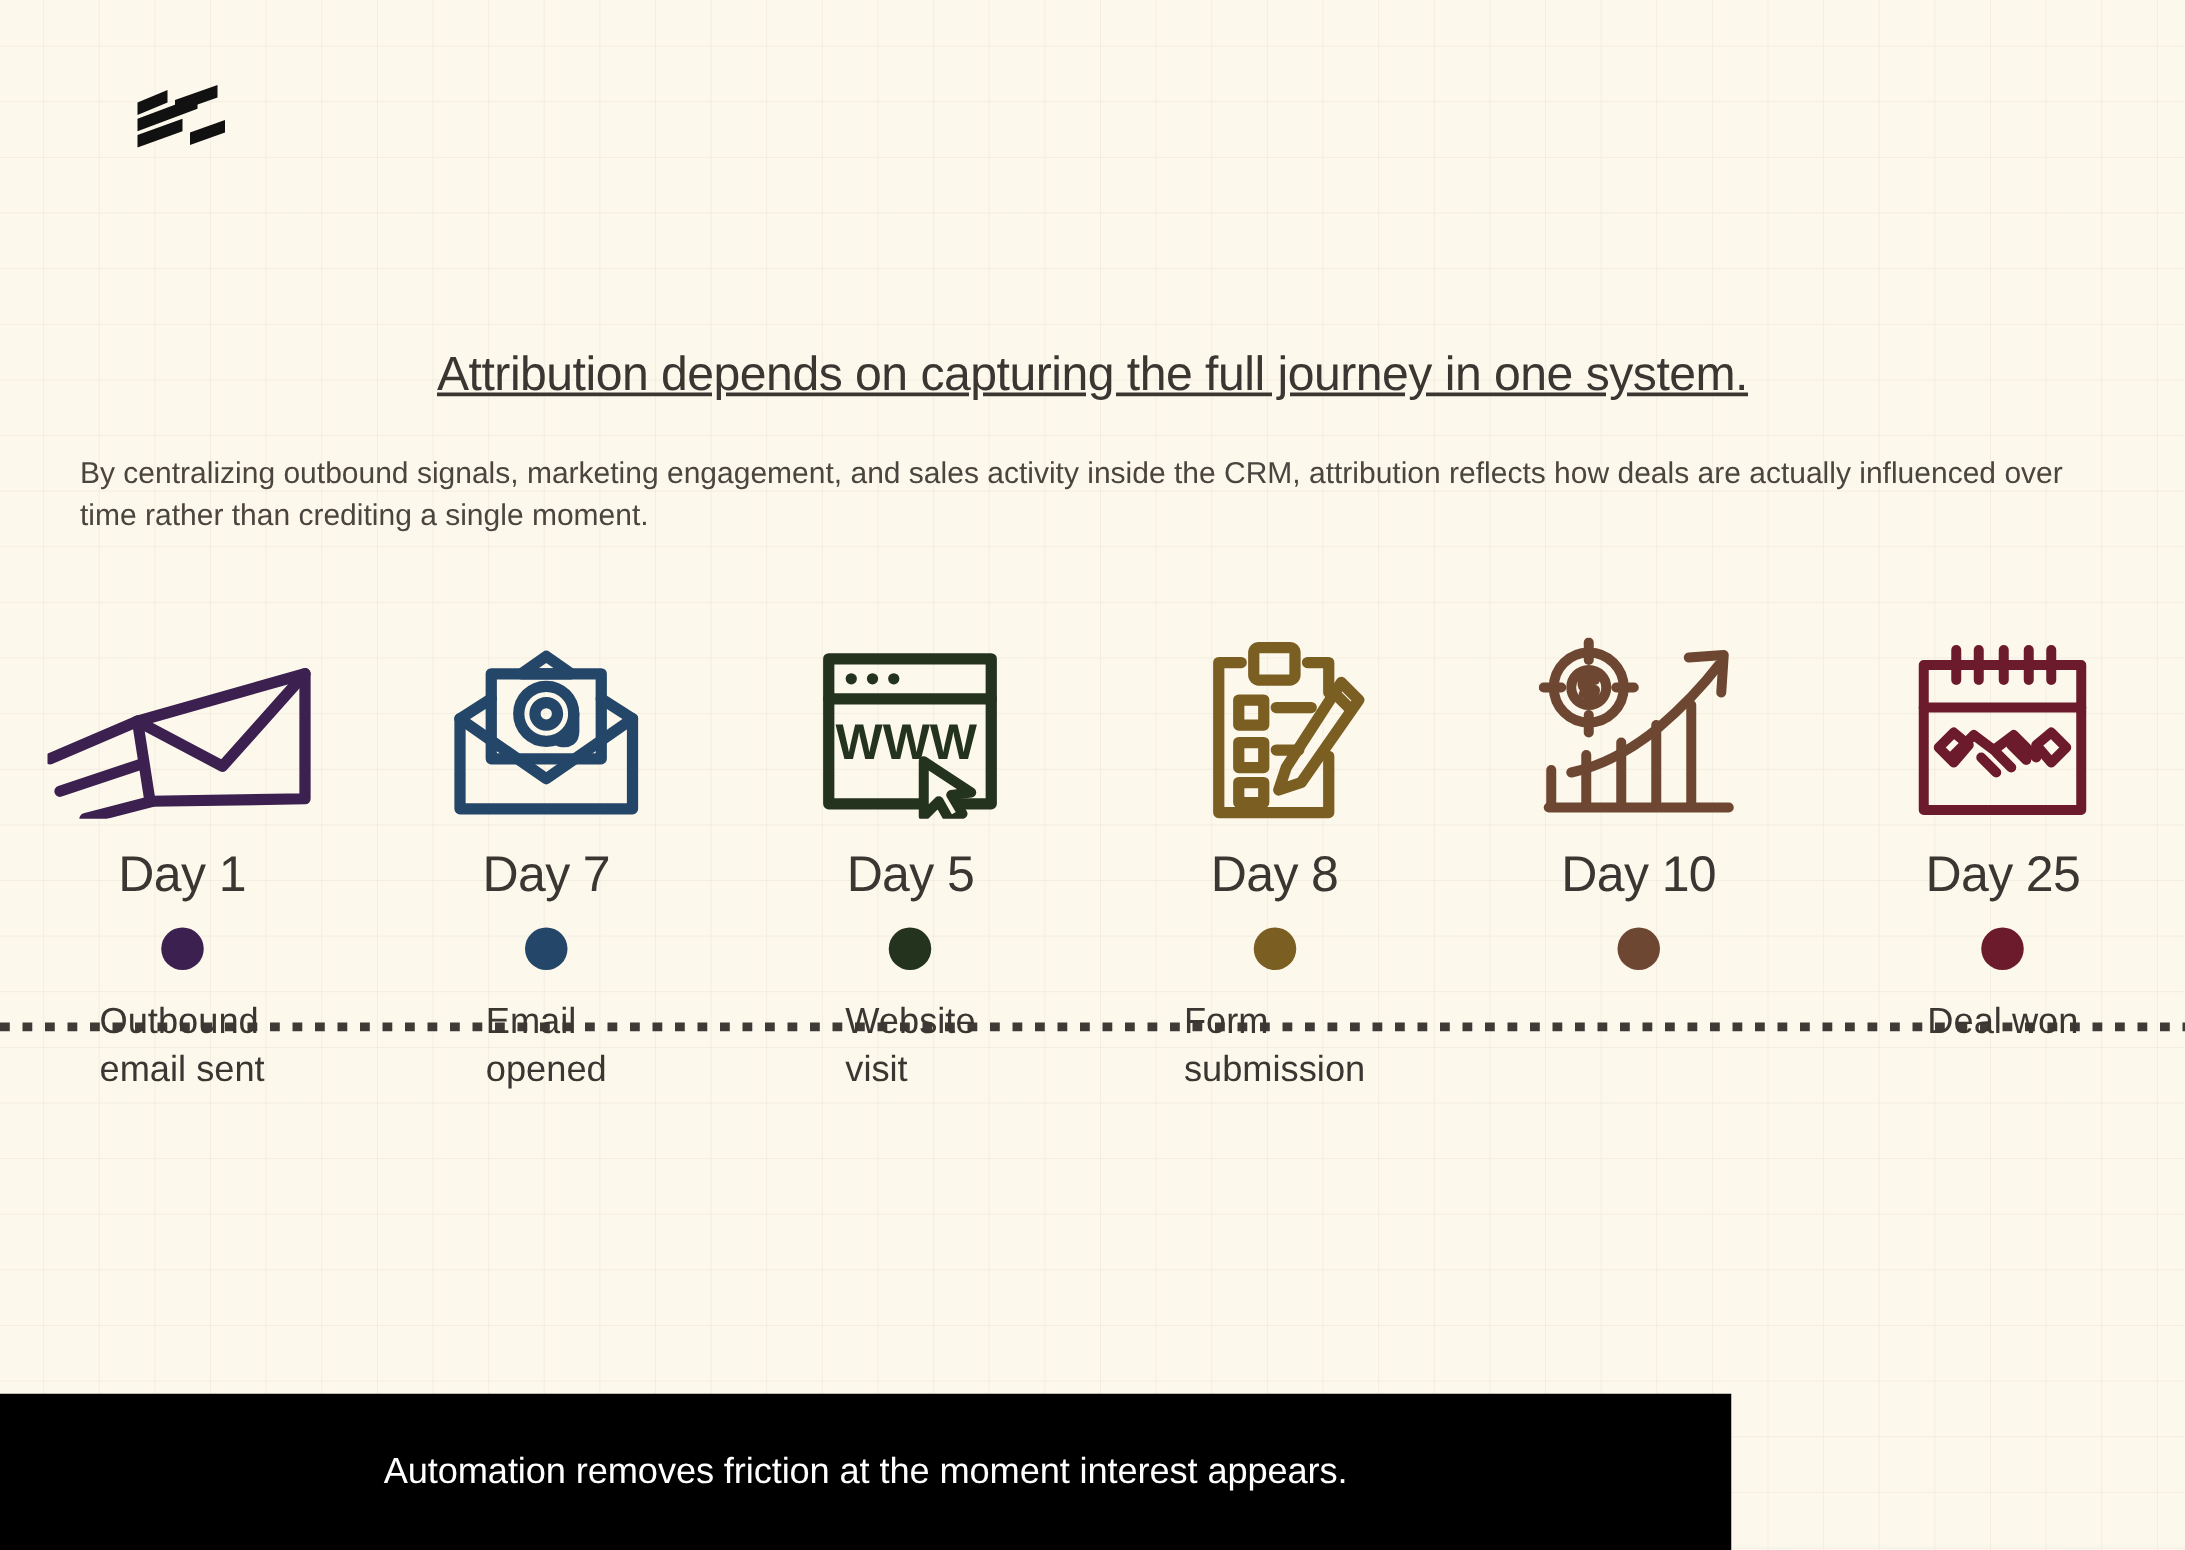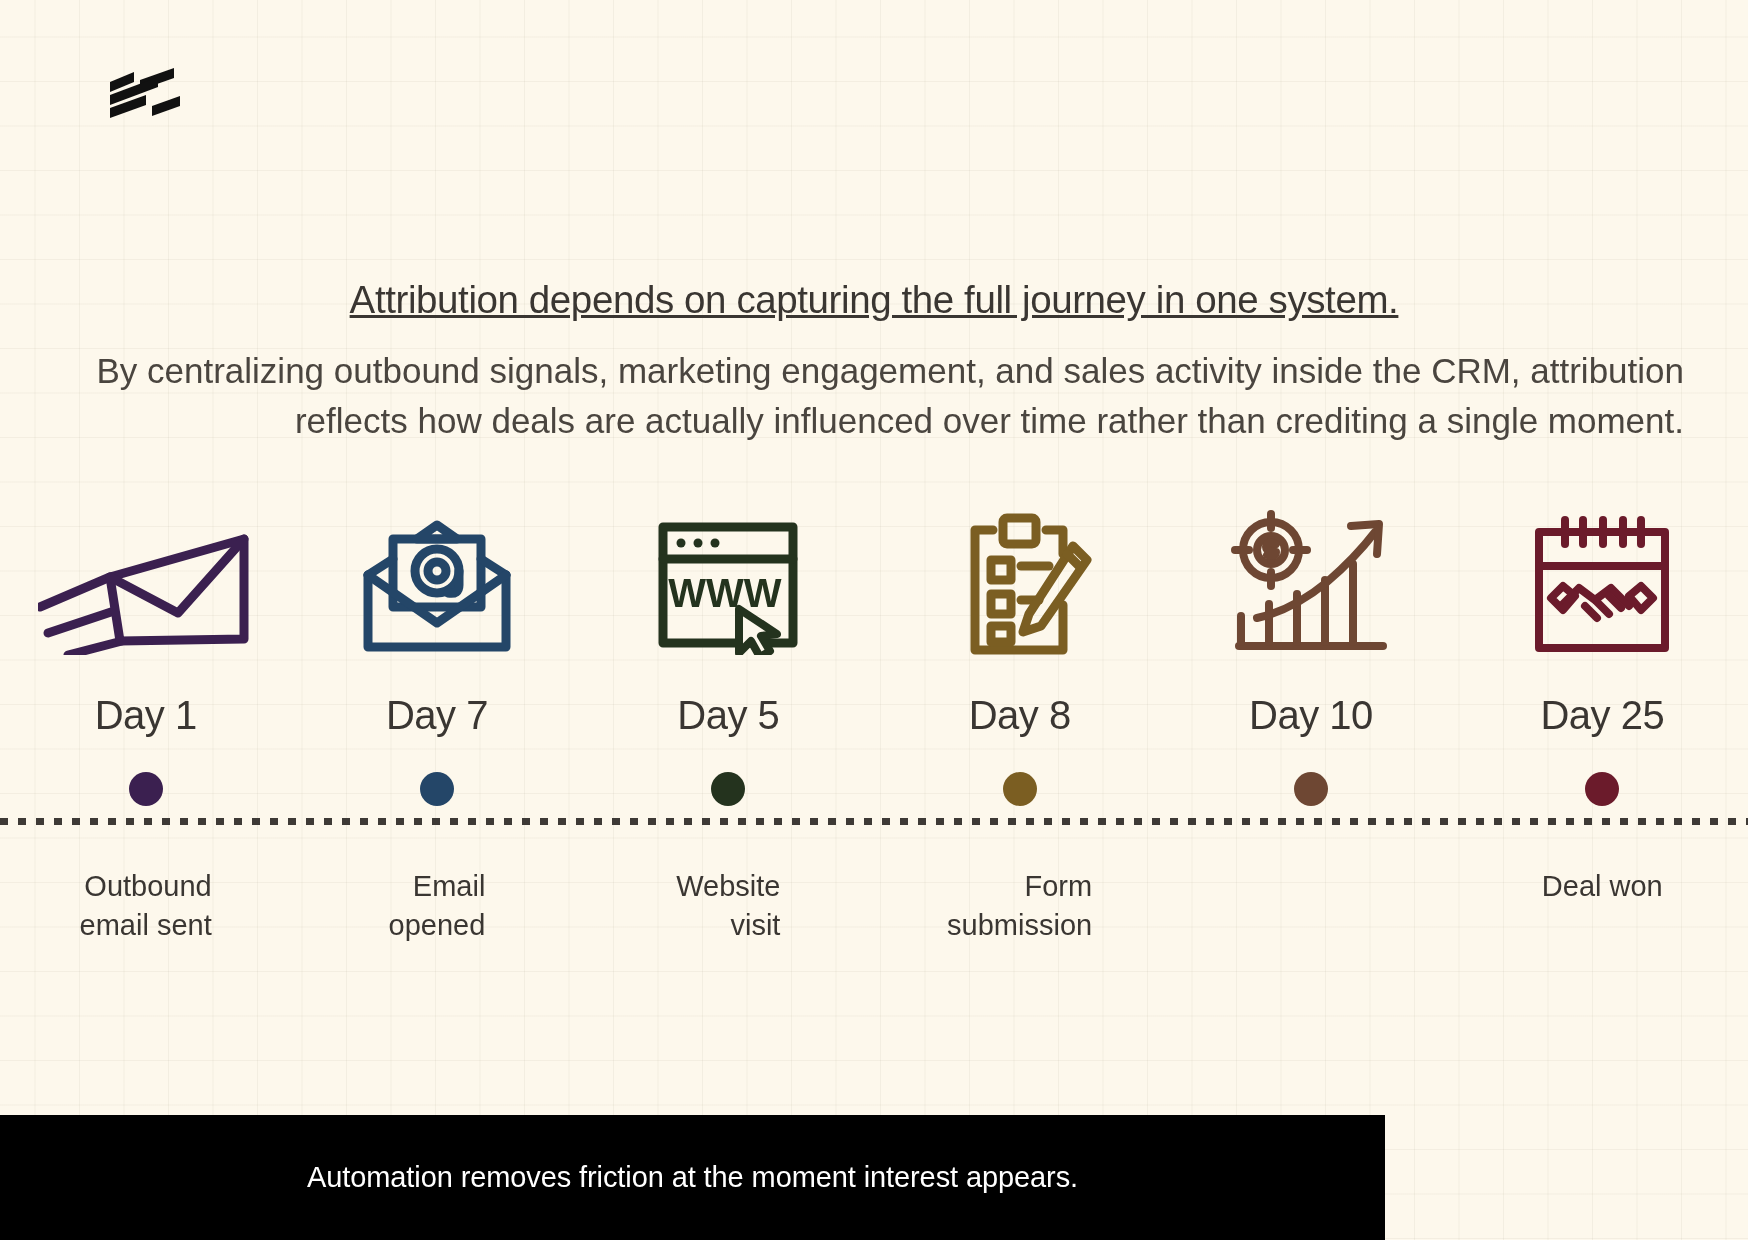--- a/index.html
+++ b/index.html
@@ -54,24 +54,24 @@
     font-weight: normal;
     color: #3A3632;
     letter-spacing: -0.4px;
     line-height: 1.15;
     text-decoration: underline;
   }
   .subhead {
     position: absolute;
     left: 50%;
     transform: translateX(-50%);
-    top: 346px;
+    top: 362px;
     width: 1620px;
-    text-align: right;
-    font-size: 35px;
+    text-align: left;
+    font-size: 24px;
     font-weight: normal;
     color: #4A453F;
     line-height: 1.42;
   }
 
   
   .timeline {
     position: absolute;
     left: 0;
     top: 500px;
@@ -97,21 +97,20 @@
     width: 1748px;
     height: 480px;
     display: flex;
   }
   .step {
     flex: 1 1 0;
     position: relative;
     display: flex;
     flex-direction: column;
     align-items: center;
-    gap: 15px;
   }
 
   .icon-box {
     height: 170px;
     width: 100%;
     display: flex;
     align-items: center;
     justify-content: center;
   }
   .icon-box svg { display: block; }
@@ -132,25 +131,25 @@
     align-items: center;
     justify-content: center;
   }
   .node {
     width: 34px;
     height: 34px;
     border-radius: 50%;
   }
 
   .event-label {
-    margin-top: 24px;
+    margin-top: 0;
     font-size: 29px;
     font-weight: normal;
     color: #3A3632;
-    text-align: right;
+    text-align: left;
     line-height: 1.35;
     max-width: 230px;
     white-space: pre-line;
   }
 
   
   .footer {
     position: absolute;
     left: 0;
     bottom: 0;

